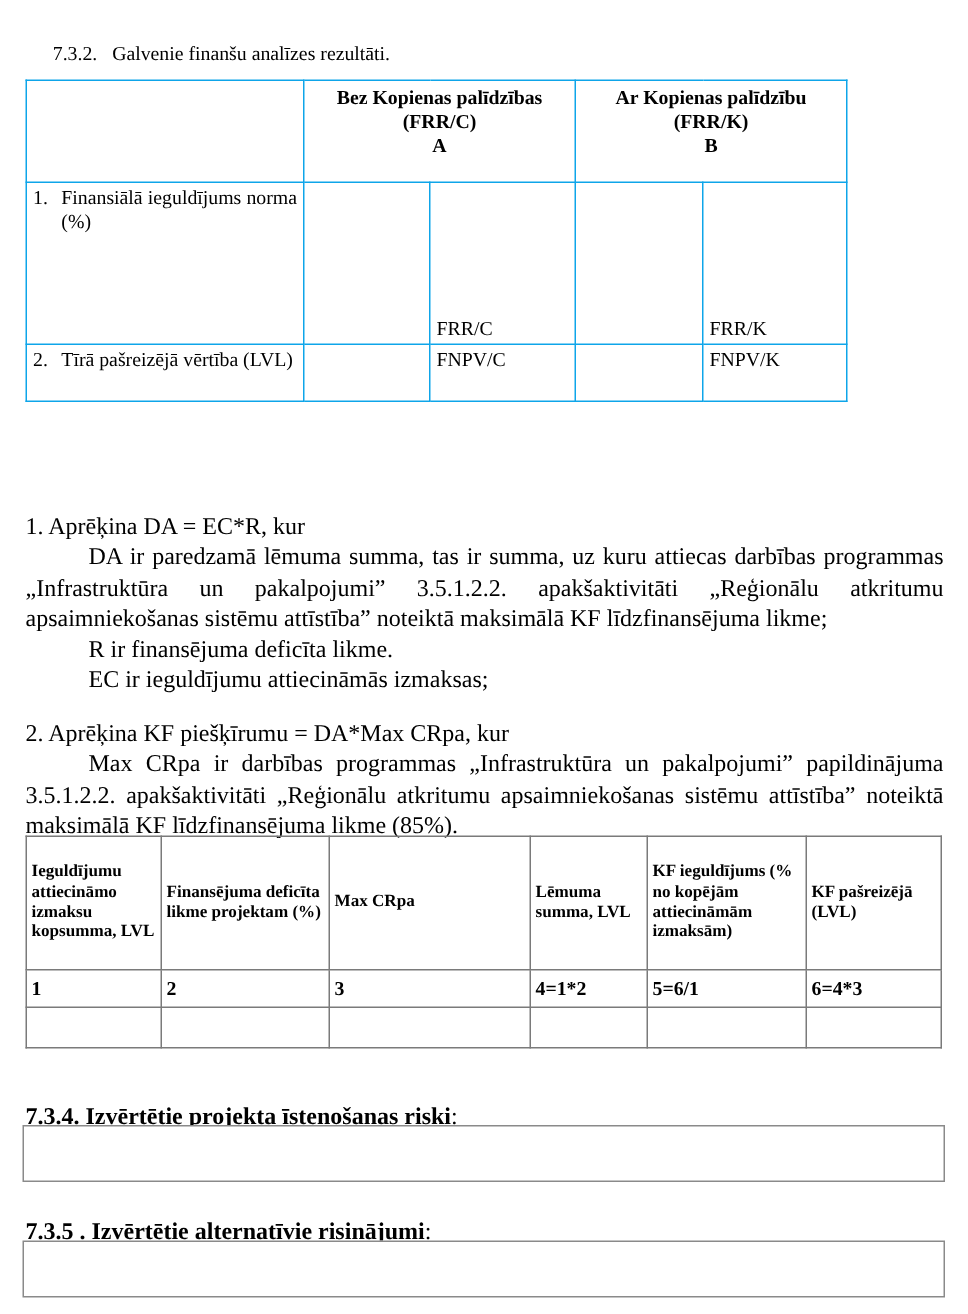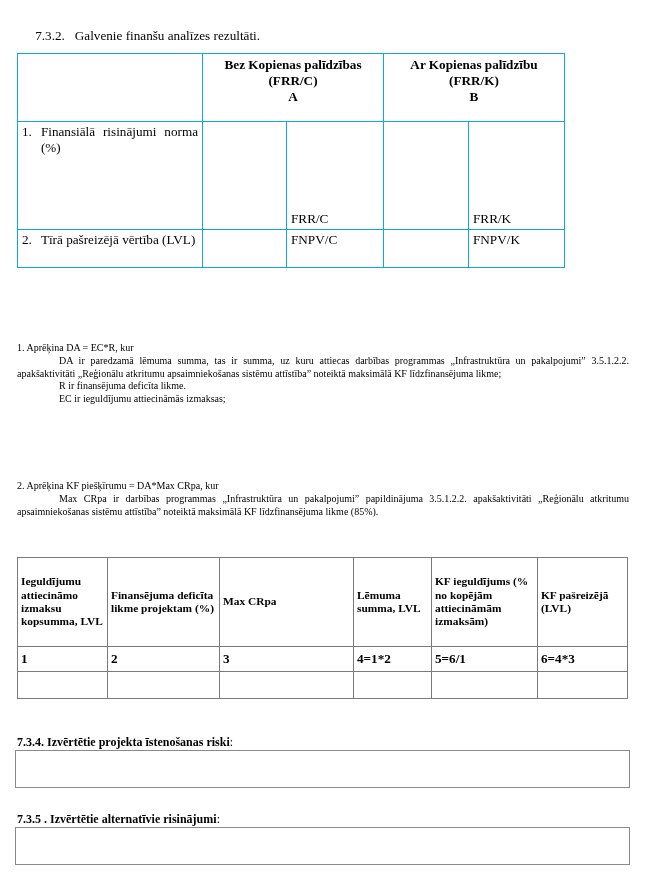--- a/index.html
+++ b/index.html
@@ -22,21 +22,21 @@
     padding: 0;
   }
 
   
   .heading-plain {
     font-size: 13.2px;
     line-height: 1.25;
     white-space: pre;
   }
   .para {
-    font-size: 10px;
+    font-size: 16px;
     line-height: 1.28;
   }
   .para.justify {
     text-align: justify;
     text-align-last: left;
   }
   .indent-para {
     text-indent: 42px;
   }
   .hang {
@@ -97,21 +97,21 @@
     height: 20px;
     font-size: 13.2px;
     font-weight: bold;
   }
   .tbl2 td.blankrow {
     height: 22px;
   }
 
   
   .sec-head {
-    font-size: 12px;
+    font-size: 16px;
     font-weight: bold;
     line-height: 1.2;
   }
   .sec-head .tail {
     font-weight: normal;
   }
   .answer-box {
     border: 1px solid #8a8a8a;
     width: 615px;
     height: 38px;
@@ -162,21 +162,21 @@
             <div>(FRR/K)</div>
             <div>B</div>
           </th>
         </tr>
       </thead>
       <tbody>
         <tr style="height:108px;">
           <td class="t1-label">
             <div class="numwrap">
               <span class="num">1.</span>
-              <span class="txt">Finansiālā risinājumi norma (%)</span>
+              <span class="txt">Finansiālā ieguldījums norma (%)</span>
             </div>
           </td>
           <td></td>
           <td class="valign-bottom">FRR/C</td>
           <td></td>
           <td class="valign-bottom">FRR/K</td>
         </tr>
         <tr style="height:38px;">
           <td class="t1-label">
             <div class="numwrap">

